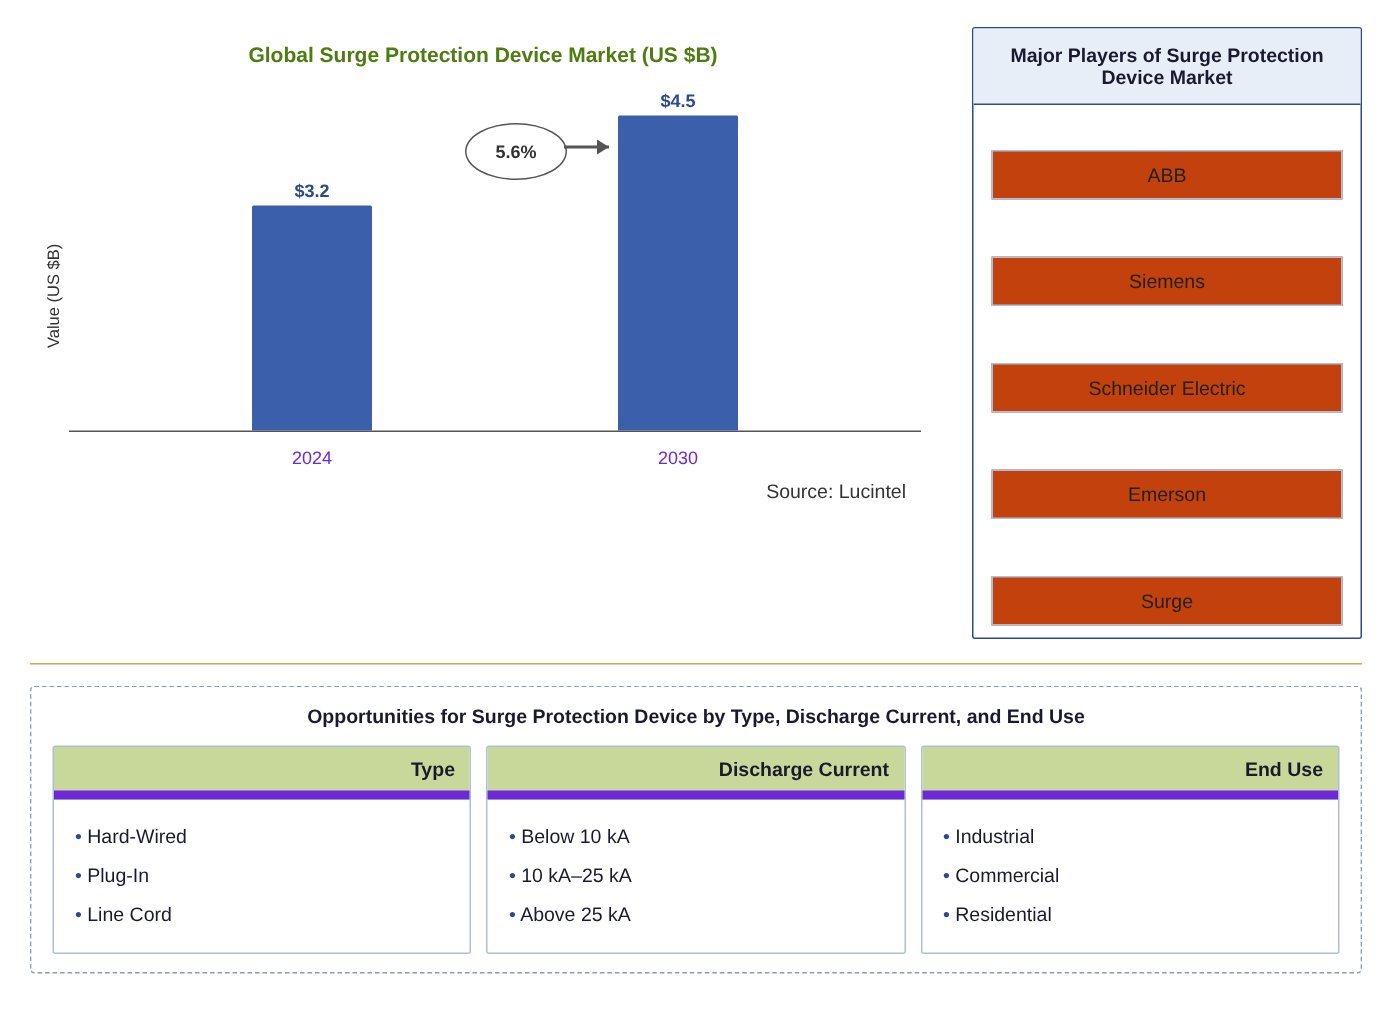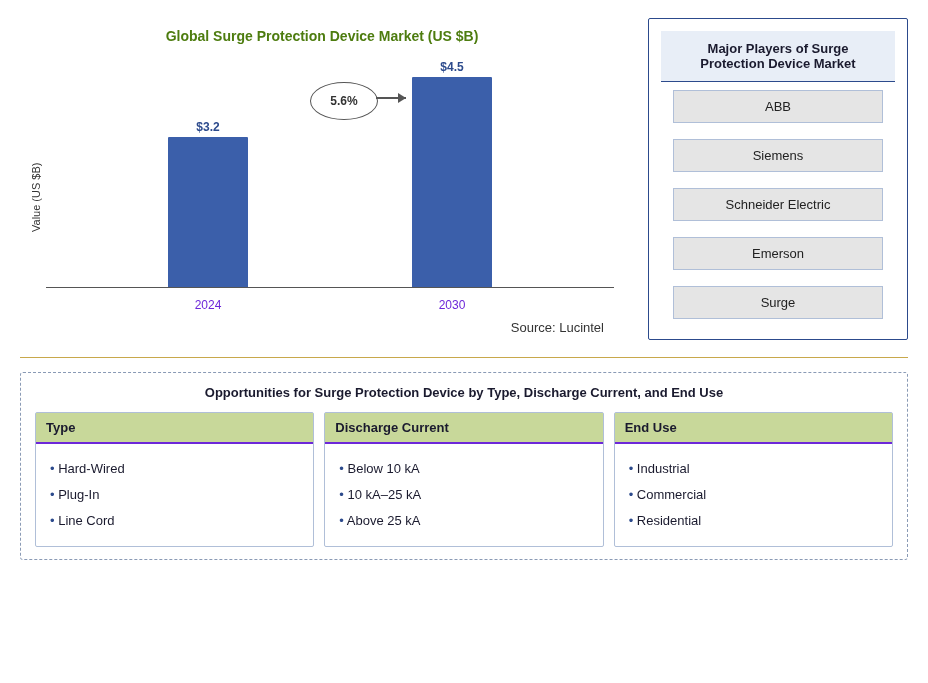--- a/index.html
+++ b/index.html
@@ -135,42 +135,43 @@
       width: 100%;
       margin-top: 8px;
       padding-right: 10px;
     }
 
     
     .players-box {
       flex: 0 0 260px;
       border: 1.5px solid #2c4a8c;
       border-radius: 2px;
-      padding: 12px;
+      padding: 0;
       display: flex;
       flex-direction: column;
       height: fit-content;
+      gap: 22px;
     }
     .players-title {
       background: #e8eef7;
       border-bottom: 1.5px solid #2c4a8c;
       padding: 10px 14px;
       font-size: 13px;
       font-weight: bold;
       color: #1a1a2e;
       text-align: center;
     }
     .player-item {
       border: 1px solid #b0bfd8;
       margin: 8px 12px;
       padding: 8px 12px;
       text-align: center;
       font-size: 13px;
       color: #222;
-      background: #e5e5e5;
+      background: #c2410c;
     }
 
     
     .divider {
       border: none;
       border-top: 1.5px solid #c8a84b;
       margin-bottom: 14px;
     }
 
     
@@ -194,22 +195,22 @@
       flex: 1;
       border: 1px solid #b0bfd8;
       border-radius: 2px;
     }
     .opp-col-header {
       background: #c8d89a;
       padding: 7px 10px;
       font-size: 13px;
       font-weight: bold;
       color: #1a1a2e;
-      text-align: left;
-      border-bottom: 2px solid #6d28d9;
+      text-align: right;
+      border-bottom: 6px solid #6d28d9;
     }
     .opp-col-body {
       padding: 12px 14px;
       line-height: 2;
     }
     .opp-item {
       font-size: 13px;
       color: #1a1a2e;
     }
     .opp-item::before {

